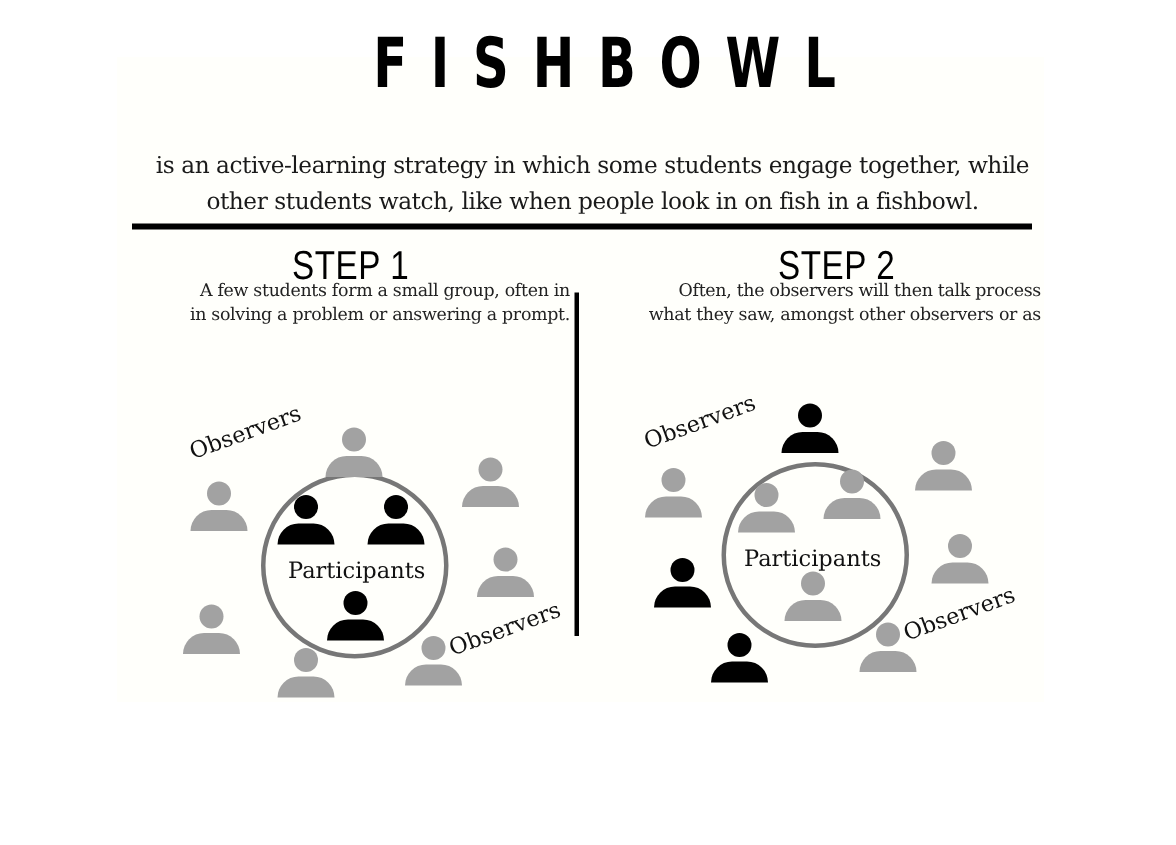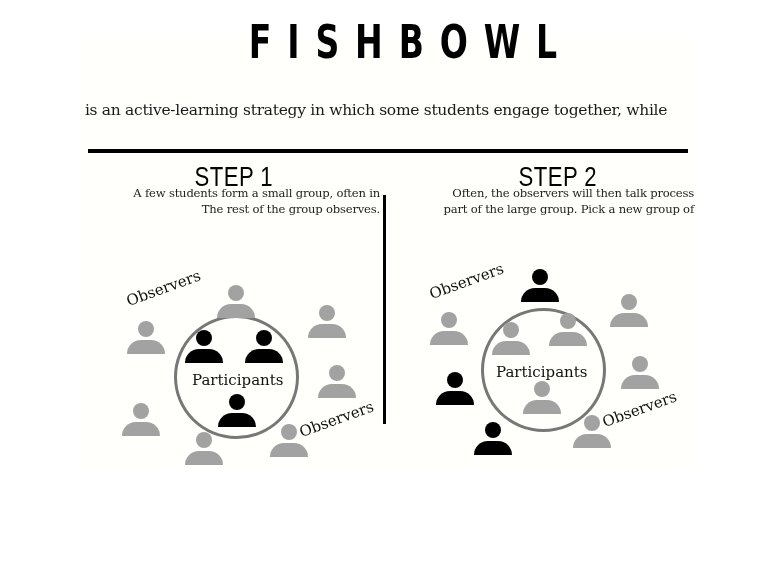--- a/index.html
+++ b/index.html
@@ -5,21 +5,21 @@
   html, body { margin:0; padding:0; background:#ffffff; }
   body { width:784px; height:563px; position:relative; overflow:hidden; }
   .card { position:absolute; left:78px; top:38px; width:618px; height:430px; background:#fffffb; }
   .title {
     position:absolute; left:0; top:12px; width:784px; text-align:center;
     font-family:"DejaVu Sans", sans-serif; font-weight:bold; font-size:46px;
     letter-spacing:22px; color:#000; transform:scaleX(0.72); transform-origin:center;
     line-height:60px; padding-left:22px;
   }
   .intro {
-    position:absolute; left:67px; top:98px; width:618px; text-align:center;
+    position:absolute; left:86px; top:98px; width:618px; text-align:center;
     font-family:"DejaVu Serif", serif; font-size:15.5px; line-height:24px; color:#1a1a1a;
     letter-spacing:-0.3px;
   }
   .rule { position:absolute; left:88px; top:149px; width:600px; height:4px; background:#000; }
   .vdiv { position:absolute; left:383px; top:195px; width:3px; height:229px; background:#000; }
   .step-h {
     position:absolute; font-family:"Liberation Sans", sans-serif; font-size:27px;
     color:#000; transform:scaleX(0.82); line-height:30px; letter-spacing:0.5px;
   }
   .step-body {
@@ -40,29 +40,30 @@
 </style>
 </head>
 <body>
 
 <div class="card"></div>
 
 <div class="title">FISHBOWL</div>
 
 <div class="intro">
   <div>is an active-learning strategy in which some students engage together, while</div>
+  <div>other students watch, like when people look in on fish in a fishbowl.</div>
 </div>
 
 <div class="rule"></div>
 <div class="vdiv"></div>
 
 <div class="step-h" style="left:186px; top:162px;">STEP 1</div>
 <div class="step-body" style="left:84px; top:186px; width:296px;">
   <div>A few students form a small group, often in</div>
-  <div>The rest of the group observes.</div>
+  <div>in solving a problem or answering a prompt.</div>
 </div>
 <div class="ring" style="left:174px; top:315px; width:125px; height:124px;"></div>
 <div class="label" style="left:192px; top:371px;">Participants</div>
 <div class="label obs" style="left:130px; top:292px; transform:rotate(-20deg);">Observers</div>
 <div class="label obs" style="left:303px; top:423px; transform:rotate(-20deg);">Observers</div>
 <div id="figs-0">
     <div class="person gray" style="left: 217px; top: 285px;">
       <div class="head" style="top: 0px;"></div>
       <div class="body" style="top: 19px;"></div>
     </div>
@@ -100,21 +101,21 @@
     </div>
     <div class="person black" style="left: 218px; top: 394px;">
       <div class="head" style="top: 0px;"></div>
       <div class="body" style="top: 19px;"></div>
     </div>
   </div>
 
 <div class="step-h" style="left:510px; top:162px;">STEP 2</div>
 <div class="step-body" style="left:390px; top:186px; width:304px;">
   <div>Often, the observers will then talk process</div>
-  <div>part of the large group. Pick a new group of</div>
+  <div>what they saw, amongst other observers or as</div>
 </div>
 <div class="ring" style="left:481px; top:308px; width:125px; height:124px;"></div>
 <div class="label" style="left:496px; top:363px;">Participants</div>
 <div class="label obs" style="left:433px; top:285px; transform:rotate(-20deg);">Observers</div>
 <div class="label obs" style="left:606px; top:413px; transform:rotate(-20deg);">Observers</div>
 <div id="figs-1">
     <div class="person black" style="left: 521px; top: 269px;">
       <div class="head" style="top: 0px;"></div>
       <div class="body" style="top: 19px;"></div>
     </div>

